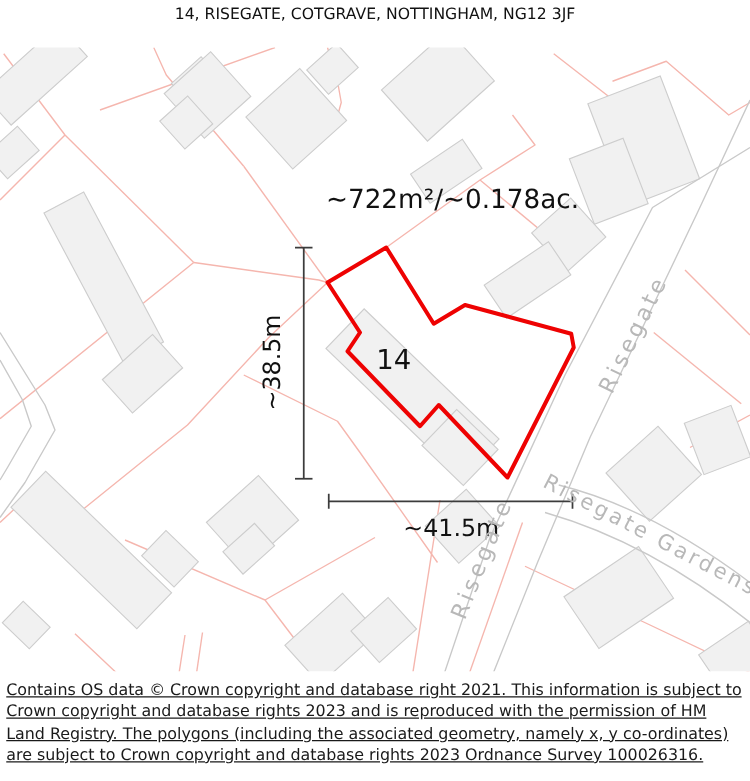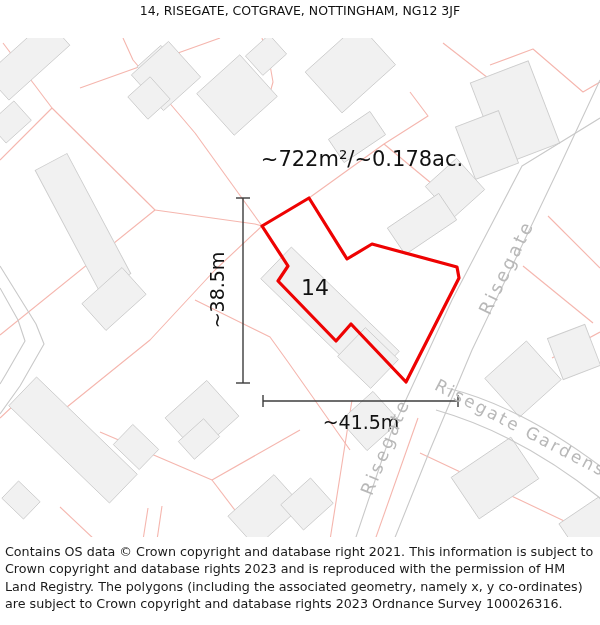--- a/index.html
+++ b/index.html
@@ -13,21 +13,21 @@
   .building{fill:var(--building_fill,#f1f1f1);stroke:var(--building_stroke,#cdcdcd);stroke-width:0.9;}
   .pink{stroke:var(--parcel_line,#f5b6ae);stroke-width:1.1;fill:none;stroke-linejoin:round;}
   .road{stroke:var(--road_line,#c9c9c9);stroke-width:1.1;fill:none;stroke-linejoin:round;}
   .redpoly{stroke:var(--property_outline,#ee0000);stroke-width:3.2;fill:none;stroke-linejoin:round;stroke-linecap:round;}
   .dim{stroke:var(--dimension_line,#3c3c3c);stroke-width:1.4;}
   .dimlabel{font-size:19px;fill:#111;}
   .arealabel{font-size:21px;fill:#111;}
   .plotnum{font-size:22px;fill:#111;}
   .street{font-size:18px;fill:var(--street_label,#b8b8b8);letter-spacing:3px;}
   .street.gardens{font-size:17px;letter-spacing:2.5px;}
-  .footer{padding:6px 5px 0 5px;font-size:12.7px;line-height:17.3px;color:#1a1a1a;text-align:left;}
+  .footer{padding:6px 5px 0 5px;font-size:12.7px;line-height:17.3px;color:#1a1a1a;text-align:left;text-decoration:underline;}
 </style>
 </head>
 <body>
 
 <div class="page">
 
   <div class="header">
     <div class="t1">14, RISEGATE, COTGRAVE, NOTTINGHAM, NG12 3JF</div>
   </div>
 

